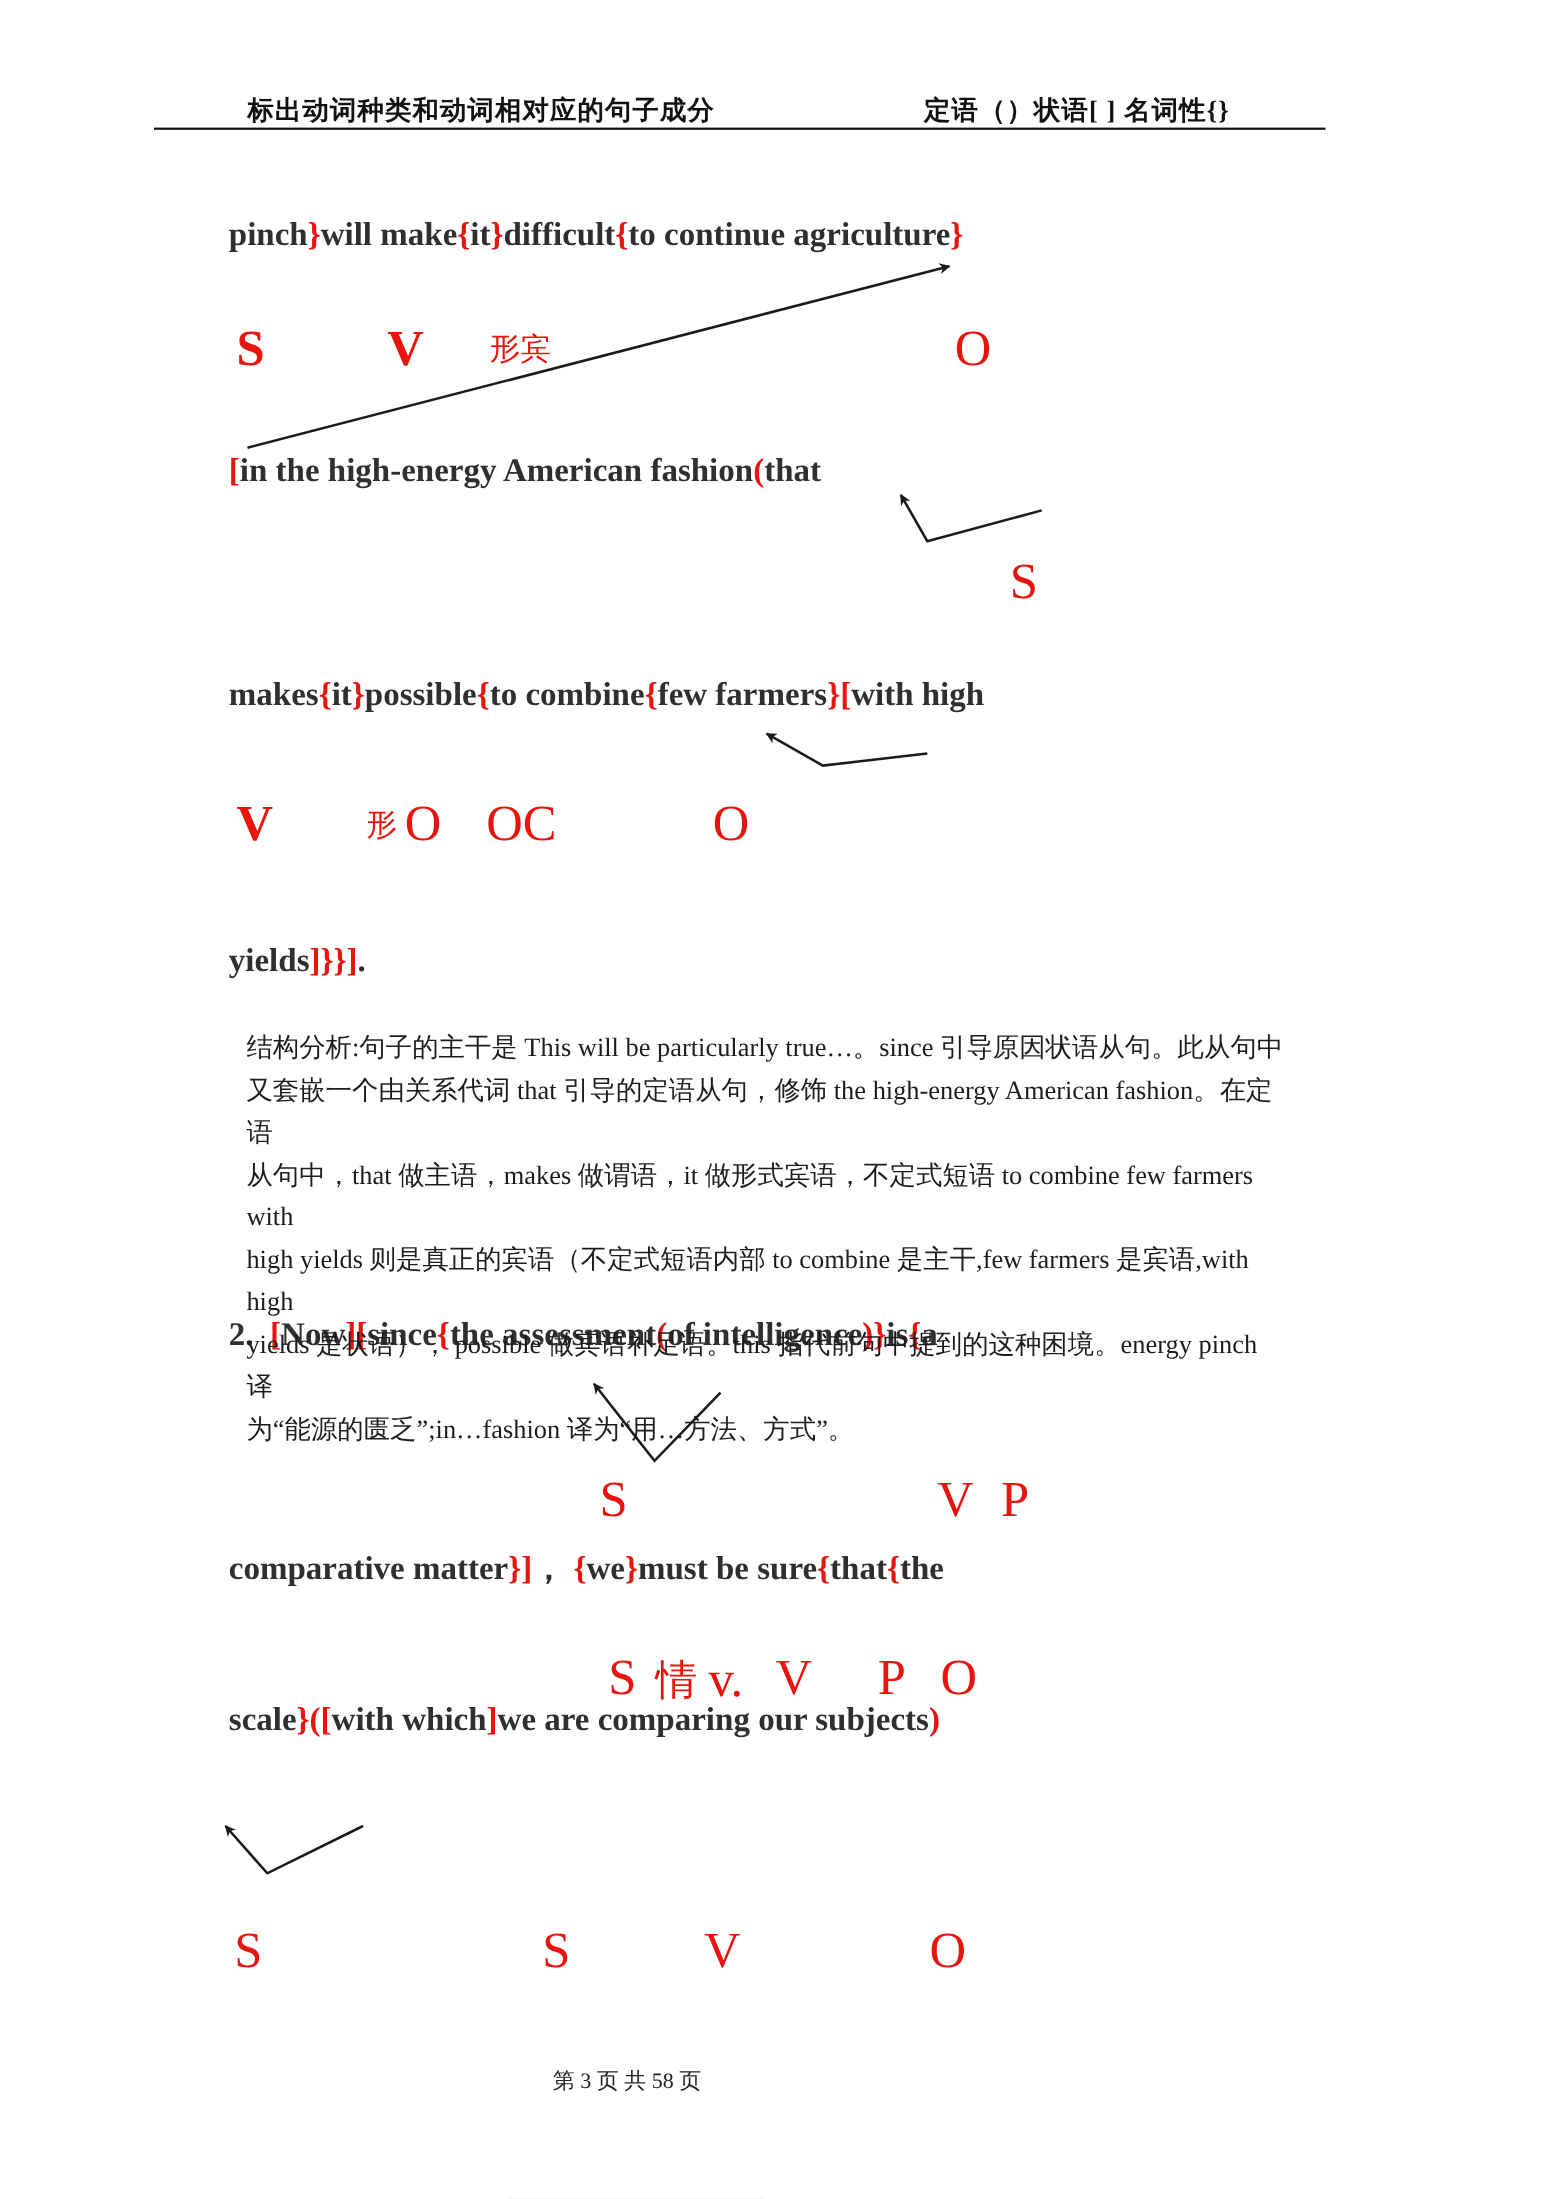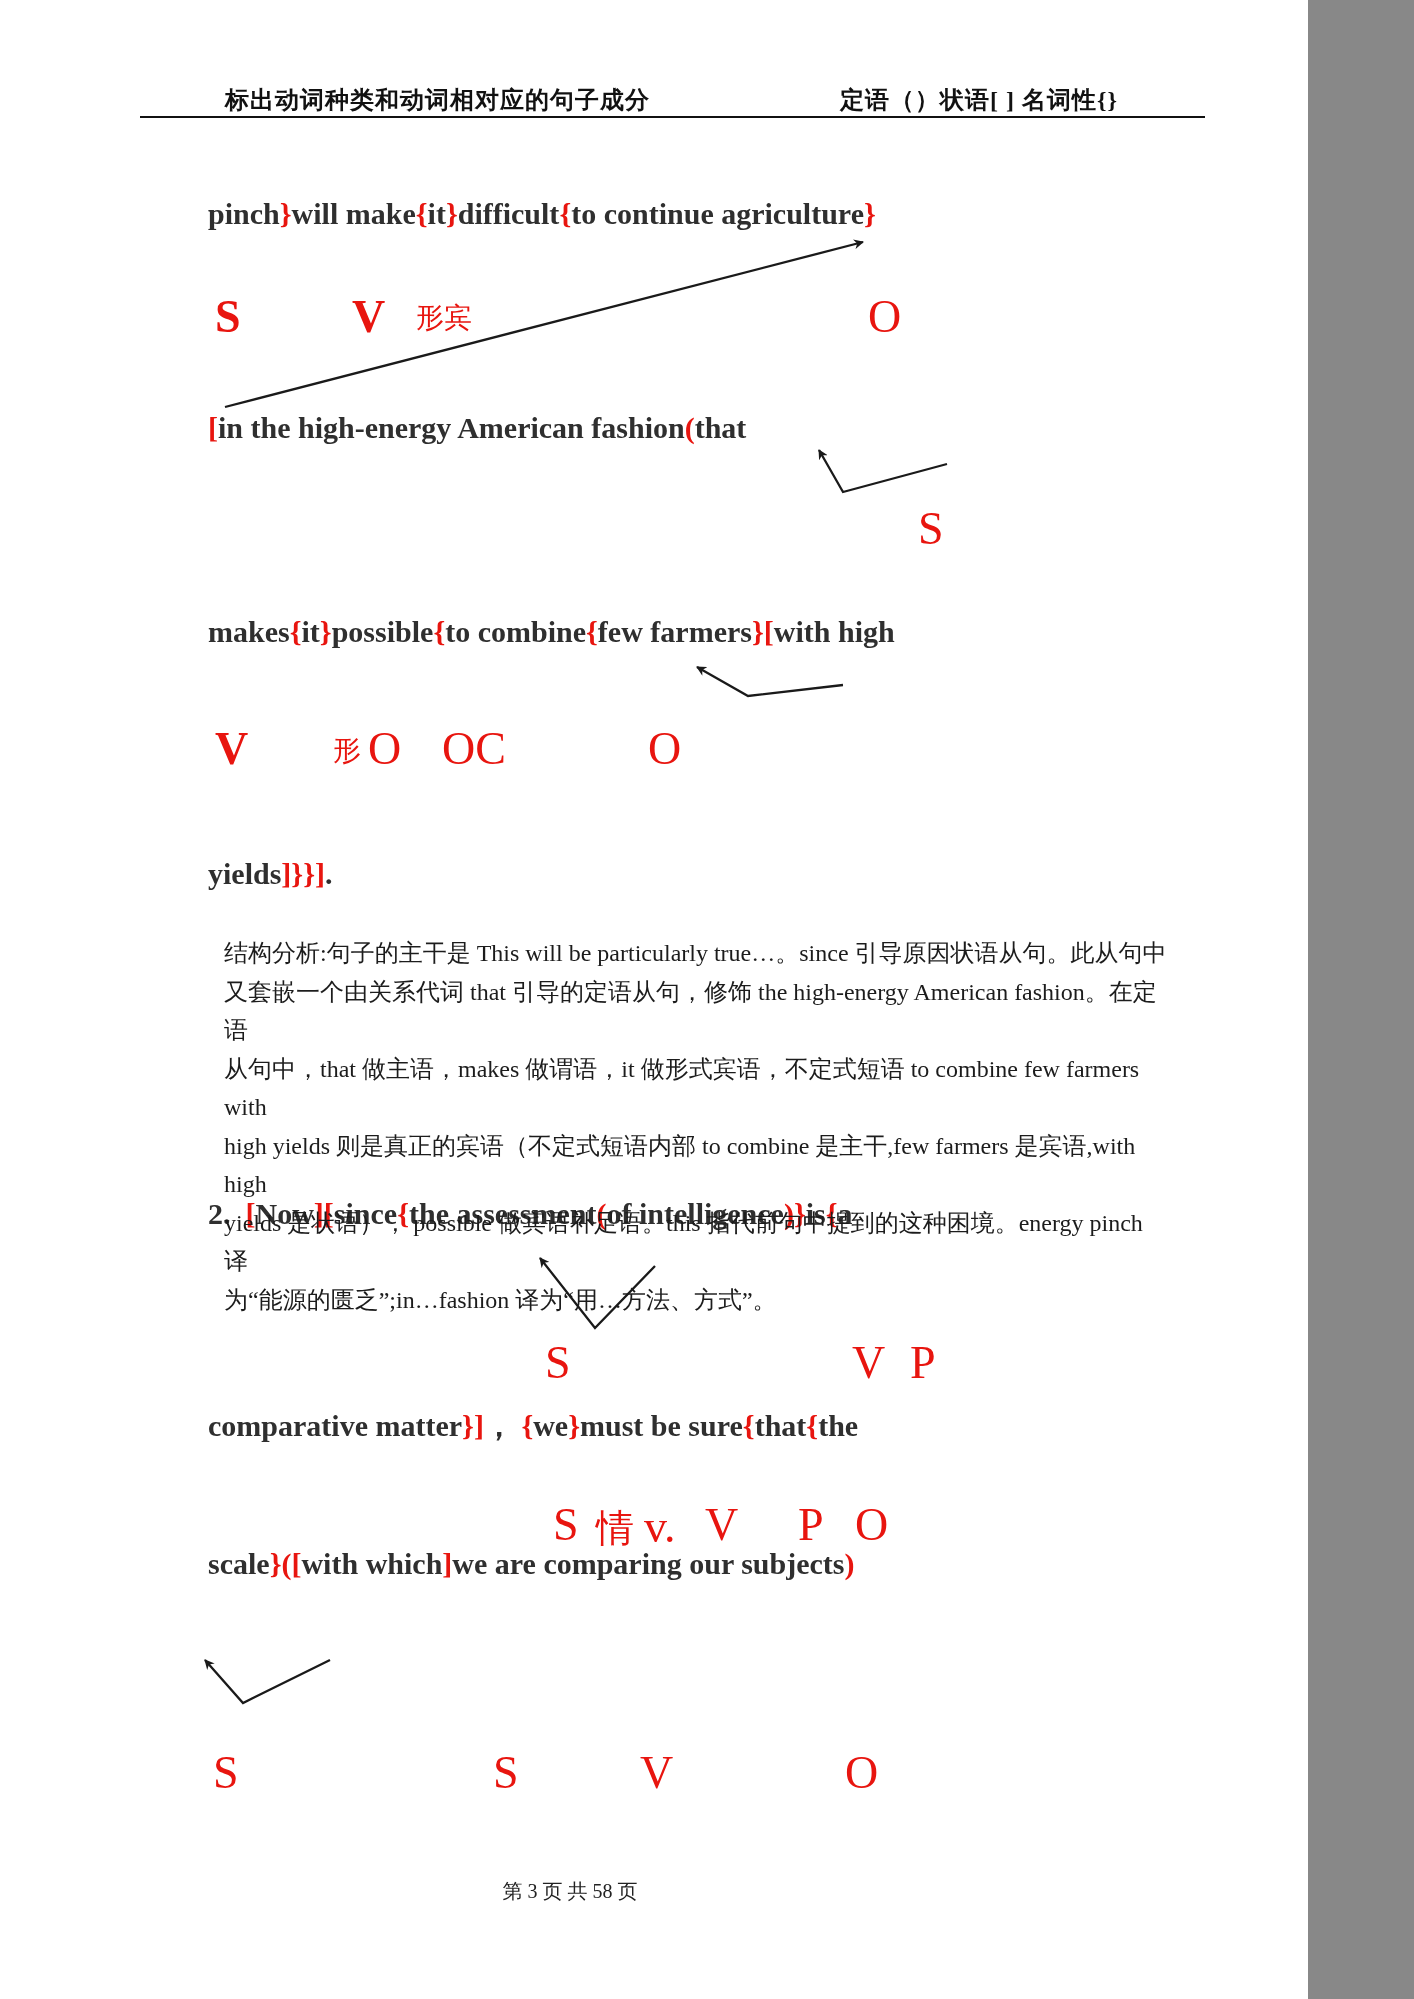--- a/index.html
+++ b/index.html
@@ -1,18 +1,18 @@
 <!DOCTYPE html>
 <html><head>
 <meta charset="utf-8">
 <style>
   html,body{margin:0;padding:0;background:#888;}
   #page{
     position:relative;
-    width:1308px;height:1999px;
+    width:1414px;height:1999px;
     background:#ffffff;
     overflow:hidden;
     font-family:"Liberation Serif","DejaVu Serif",serif;
   }
   .hdr{
     position:absolute;top:84px;
     font-size:24px;font-weight:bold;color:#111;
     white-space:pre;letter-spacing:1px;
   }
   #hdr-left{left:225px;}
@@ -59,21 +59,21 @@
       <div class="sline" style="left: 208px; top: 410px;"><span class="r">[</span><span class="b">in the high-energy American fashion</span><span class="r">(</span><span class="b">that</span></div>
       <div class="sline" style="left: 208px; top: 614px;"><span class="b">makes</span><span class="r">{</span><span class="b">it</span><span class="r">}</span><span class="b">possible</span><span class="r">{</span><span class="b">to combine</span><span class="r">{</span><span class="b">few farmers</span><span class="r">}</span><span class="r">[</span><span class="b">with high</span></div>
       <div class="sline" style="left: 208px; top: 856px;"><span class="b">yields</span><span class="r">]}}]</span><span class="b">.</span></div>
       <div class="sline" style="left: 208px; top: 1196px;"><span class="b">2.  </span><span class="r">[</span><span class="b">Now</span><span class="r">][</span><span class="b">since</span><span class="r">{</span><span class="b">the assessment</span><span class="r">(</span><span class="b">of intelligence</span><span class="r">)}</span><span class="b">is</span><span class="r">{</span><span class="b">a</span></div>
       <div class="sline" style="left: 208px; top: 1408px;"><span class="b">comparative matter</span><span class="r">}]</span><span class="b">， </span><span class="r">{</span><span class="b">we</span><span class="r">}</span><span class="b">must be sure</span><span class="r">{</span><span class="b">that</span><span class="r">{</span><span class="b">the</span></div>
       <div class="sline" style="left: 208px; top: 1546px;"><span class="b">scale</span><span class="r">}([</span><span class="b">with which</span><span class="r">]</span><span class="b">we are comparing our subjects</span><span class="r">)</span></div>
     </div>
   <div id="labels">
       <div class="lab bold" style="left: 215px; top: 292px;">S</div>
       <div class="lab bold" style="left: 352px; top: 292px;">V</div>
-      <div class="lab small" style="left: 416px; top: 303px;">形宾</div>
+      <div class="lab small" style="left: 445px; top: 303px;">形宾</div>
       <div class="lab" style="left: 868px; top: 292px;">O</div>
       <div class="lab" style="left: 918px; top: 504px;">S</div>
       <div class="lab bold" style="left: 215px; top: 724px;">V</div>
       <div class="lab small" style="left: 333px; top: 736px;">形</div>
       <div class="lab" style="left: 368px; top: 724px;">O</div>
       <div class="lab" style="left: 442px; top: 724px;">OC</div>
       <div class="lab" style="left: 648px; top: 724px;">O</div>
       <div class="lab" style="left: 545px; top: 1338px;">S</div>
       <div class="lab" style="left: 852px; top: 1338px;">V</div>
       <div class="lab" style="left: 910px; top: 1338px;">P</div>

